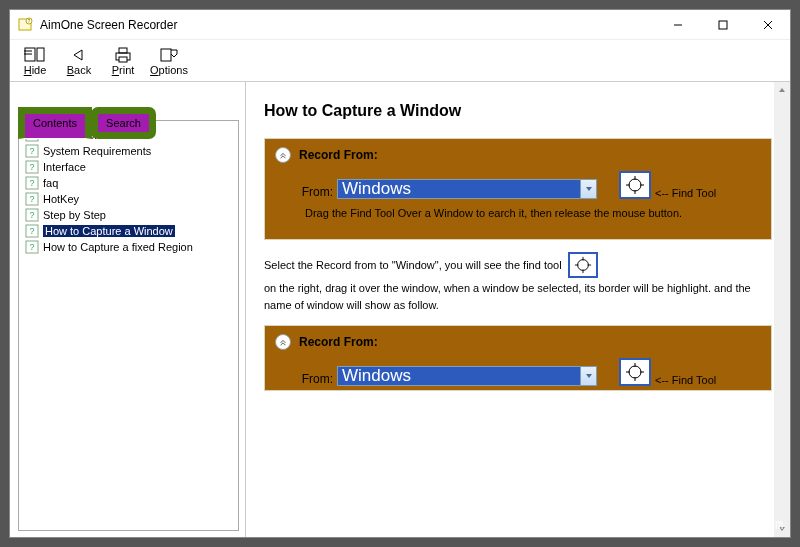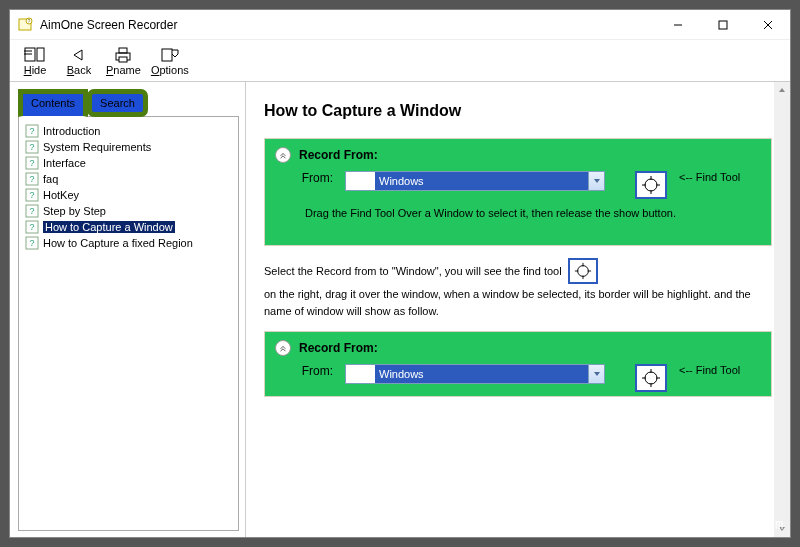--- a/index.html
+++ b/index.html
@@ -77,24 +77,24 @@
       display: flex;
       flex-direction: column;
     }
     .tabs {
       display: flex;
       margin-bottom: 0;
     }
     .tab {
       font-size: 11px;
       padding: 3px 8px;
-      border: 5px solid #4d7c0f;
-      background: #1d4ed8;
+      border: 7px solid #4d7c0f;
+      background: #a21caf;
       position: relative;
-      top: 1px;
+      top: 19px;
     }
     .tab.active { border-bottom: 1px solid #fff; z-index: 2; }
     .tab + .tab { margin-left: -1px; border-radius: 7px; }
     .tree-box {
       flex: 1;
       border: 1px solid #aaa;
       background: #fff;
       padding: 6px 2px;
       overflow: auto;
     }
@@ -121,59 +121,59 @@
       position: relative;
       padding: 14px 18px 10px 18px;
       overflow: hidden;
     }
     .content h2 {
       font-size: 16px;
       font-weight: bold;
       margin: 6px 0 18px 0;
     }
     .group {
-      background: #22c55e;
+      background: #a16207;
       border: 1px solid #d8d4c0;
-      padding: 8px 10px 26px 10px;
+      padding: 8px 10px 20px 10px;
       margin-bottom: 12px;
       position: relative;
     }
     .group-header {
       display: flex; align-items: center; gap: 8px;
       font-weight: bold;
       font-size: 12px;
       margin-bottom: 8px;
     }
     .collapse-icon {
       width: 16px; height: 16px;
       border-radius: 50%;
       background: #fff;
       border: 1px solid #999;
       display: inline-flex; align-items: center; justify-content: center;
     }
     .row1 {
-      display: flex; align-items: flex-start; gap: 12px;
+      display: flex; align-items: flex-end; gap: 4px;
       padding-left: 24px;
     }
     .row1 .lbl { width: 34px; text-align: right; }
     .combo {
       width: 260px;
       height: 20px;
       border: 1px solid #7b9ebd;
       display: flex;
       align-items: stretch;
       background: #fff;
     }
     .combo .combo-val {
       flex: 1;
       background: #2d5bbd;
       color: #fff;
       padding: 1px 4px;
-      font-size: 11px;
-      display: flex; align-items: center; margin-left: 29px;
+      font-size: 17px;
+      display: flex; align-items: center;
     }
     .combo .combo-btn {
       width: 16px;
       background: linear-gradient(#e8f0fb,#c9ddf6);
       border-left: 1px solid #7b9ebd;
       display: flex; align-items: center; justify-content: center;
     }
     .find-tool {
       width: 32px; height: 28px;
       border: 2px solid #2d5bbd;
@@ -286,21 +286,21 @@
       <span class="tb-label"><span class="ul">B</span><span>ack</span></span>
     </div>
     <div class="tb-btn">
       <span class="tb-icon">
         <svg viewBox="0 0 22 18" width="22" height="18">
             <rect x="4" y="7" width="14" height="7" fill="none" stroke="#000"></rect>
             <rect x="7" y="2" width="8" height="5" fill="none" stroke="#000"></rect>
             <rect x="7" y="11" width="8" height="5" fill="#fff" stroke="#000"></rect>
           </svg>
       </span>
-      <span class="tb-label"><span class="ul">P</span><span>name</span></span>
+      <span class="tb-label"><span class="ul">P</span><span>rint</span></span>
     </div>
     <div class="tb-btn">
       <span class="tb-icon">
         <svg viewBox="0 0 22 18" width="22" height="18">
             <rect x="3" y="3" width="10" height="12" fill="none" stroke="#000"></rect>
             <path d="M13 4 L19 4 L19 8" fill="none" stroke="#000"></path>
             <path d="M16 8 L19 11 L22 8" fill="none" stroke="#000" transform="translate(-3,0)"></path>
           </svg>
       </span>
       <span class="tb-label"><span class="ul">O</span><span>ptions</span></span>
@@ -416,21 +416,21 @@
             <svg viewBox="0 0 20 20" width="20" height="20">
                 <circle cx="10" cy="10" r="6" fill="none" stroke="#000"></circle>
                 <line x1="10" y1="1" x2="10" y2="5" stroke="#000"></line>
                 <line x1="10" y1="15" x2="10" y2="19" stroke="#000"></line>
                 <line x1="1" y1="10" x2="5" y2="10" stroke="#000"></line>
                 <line x1="15" y1="10" x2="19" y2="10" stroke="#000"></line>
               </svg>
           </div>
           <span style="font-size:11px;">&lt;-- Find Tool</span>
         </div>
-        <div class="hint-text">Drag the Find Tool Over a Window to select it, then release the show button.</div>
+        <div class="hint-text">Drag the Find Tool Over a Window to earch it, then release the mouse button.</div>
       </div>
 
       <div class="para">
         <span>Select the Record from to "Window", you will see the find tool</span>
         <span class="inline-tool">
           <svg viewBox="0 0 20 20" width="18" height="18">
               <circle cx="10" cy="10" r="6" fill="none" stroke="#000"></circle>
               <line x1="10" y1="1" x2="10" y2="5" stroke="#000"></line>
               <line x1="10" y1="15" x2="10" y2="19" stroke="#000"></line>
               <line x1="1" y1="10" x2="5" y2="10" stroke="#000"></line>

